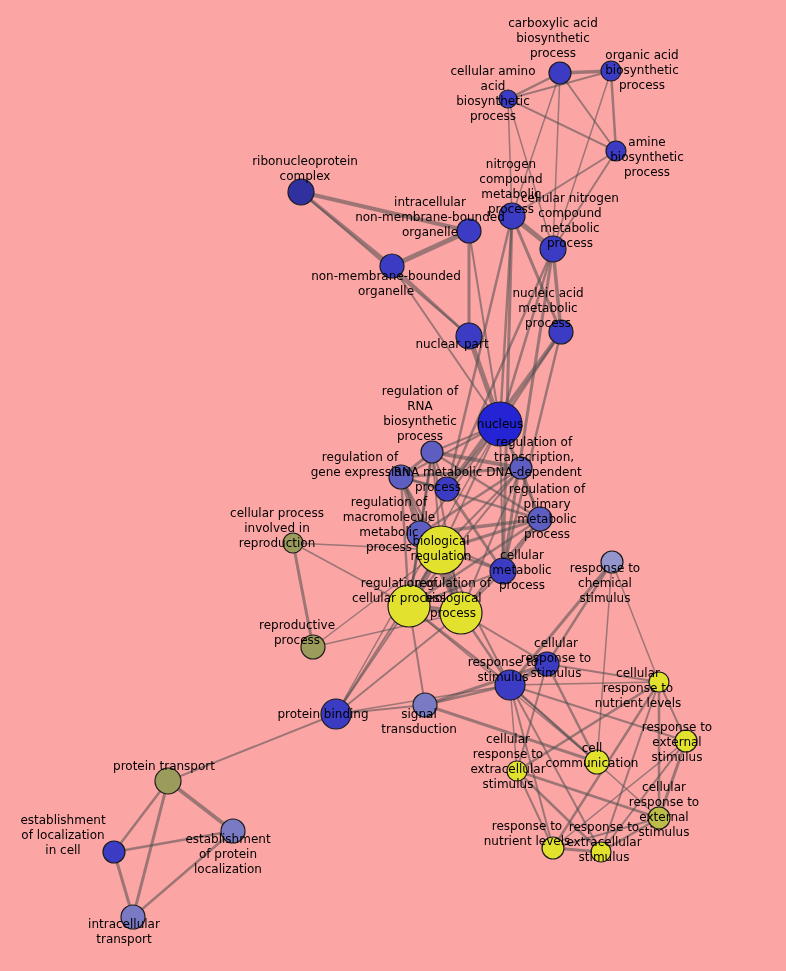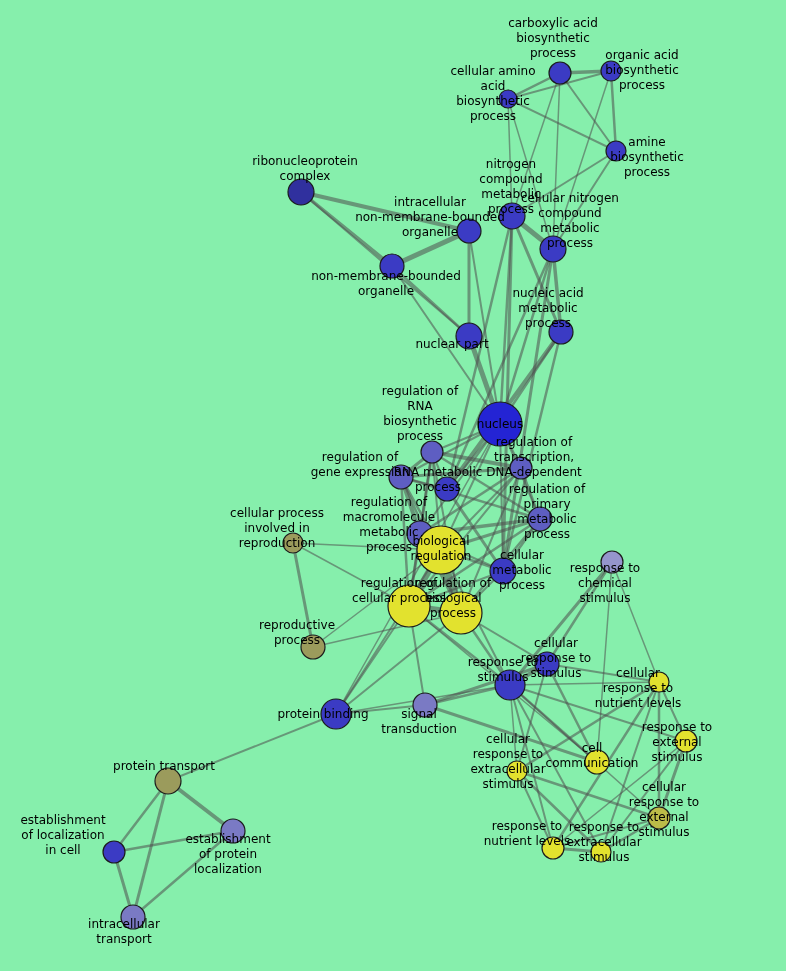--- a/index.html
+++ b/index.html
@@ -1,16 +1,16 @@
 <!DOCTYPE html>
 <html><head>
 <meta charset="utf-8">
 <style>
   html,body{margin:0;padding:0;background:#ffffff;}
-  .stage{position:relative;width:786px;height:971px;background:#86efac;overflow:hidden;}
+  .stage{position:relative;width:786px;height:971px;background:#fca5a5;overflow:hidden;}
   svg{display:block;}
   text{font-family:"DejaVu Sans","Liberation Sans",sans-serif;font-size:12px;fill:#000000;}
   circle.node{stroke:#1c1c1c;stroke-width:1.2;}
   line.edge{stroke-linecap:round;}
 </style>
 </head>
 <body>
 
 <div class="stage">
   <svg id="graph-svg" width="786" height="971" viewBox="0 0 786 971">

